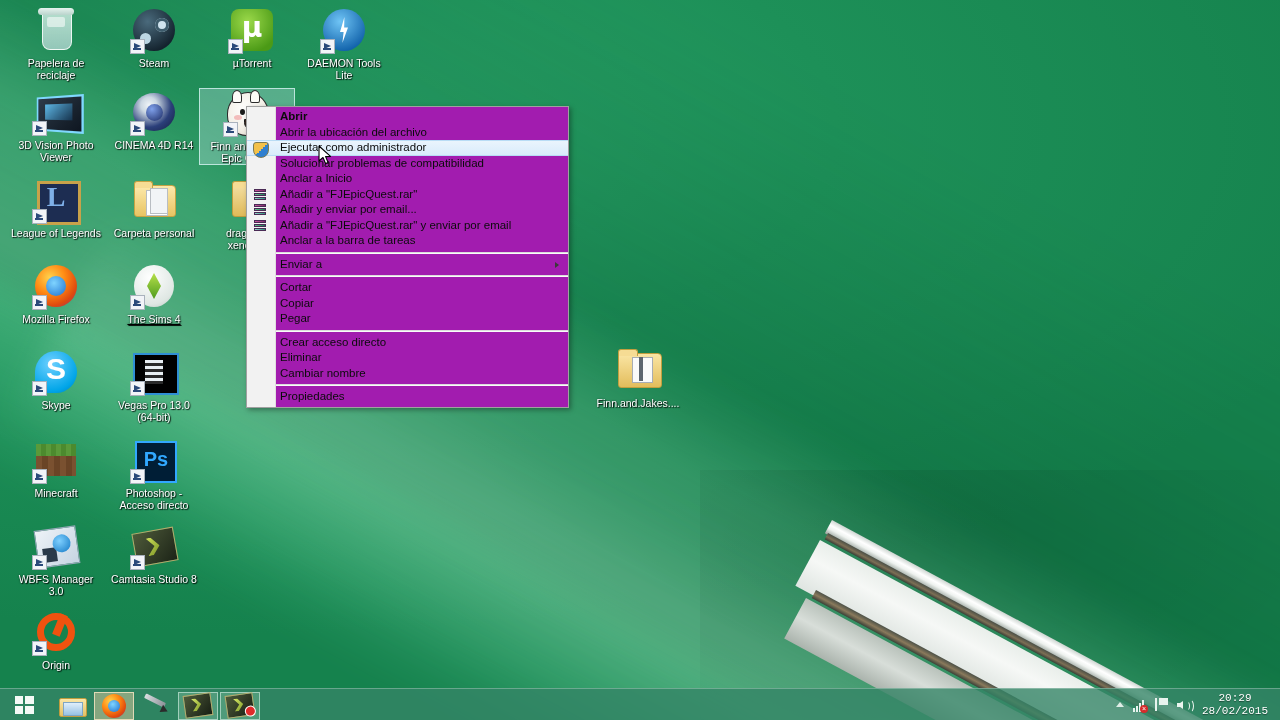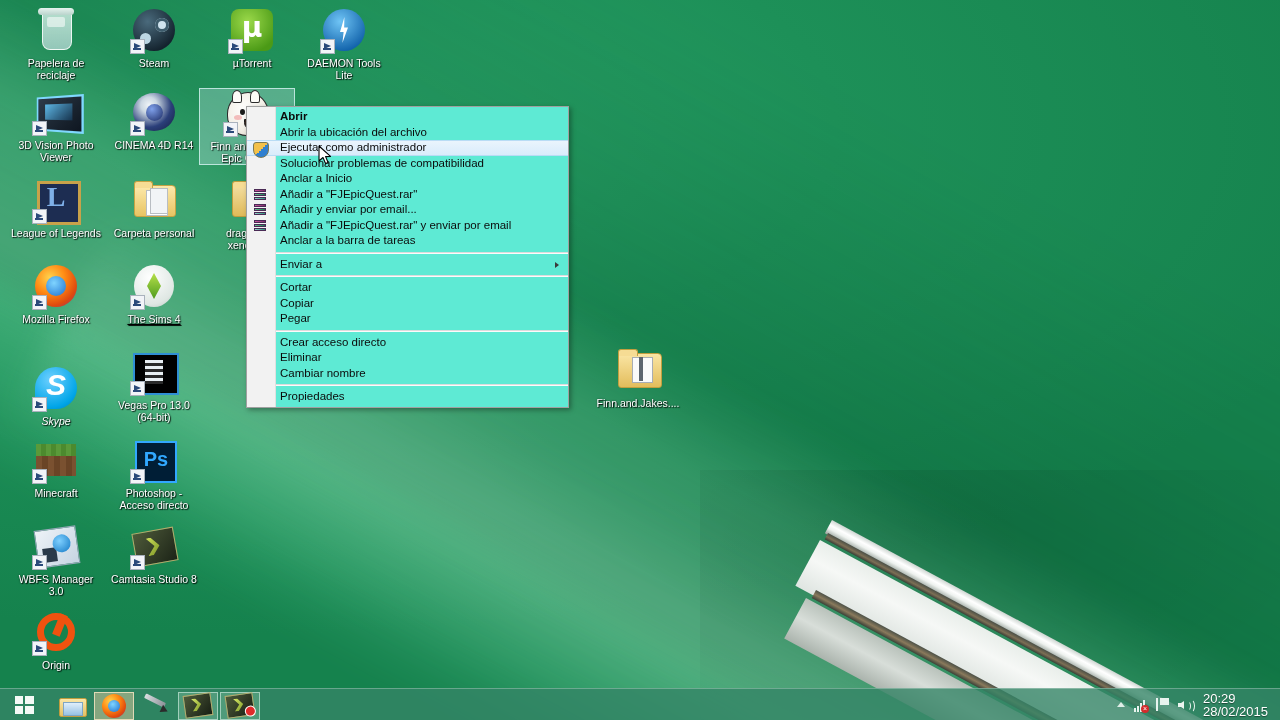--- a/index.html
+++ b/index.html
@@ -266,21 +266,21 @@
     background:#f6dc94;border:1px solid #c29f3f;border-bottom:none;border-radius:3px 3px 0 0;}
   .art-bigfolder-f{position:absolute;left:13px;top:3px;width:19px;height:24px;background:#fafafa;
     border:1px solid #a8adb3;}
   .art-bigfolder-f2{position:absolute;left:20px;top:3px;width:4px;height:24px;background:#5d656e;}
 
   
   #ctx {
     position: absolute;
     left: 246px; top: 106px;
     width: 323px;
-    background: #5eead4;
+    background: #a21caf;
     border: 1px solid #a0a0a0;
     box-shadow: 2px 2px 5px rgba(0,0,0,0.35);
     font-size: 11.5px;
     color: #0b0b0b;
     padding: 2px 0;
     box-sizing: border-box;
   }
   #ctx .gutter {
     position: absolute; left: 0; top: 0; bottom: 0; width: 28px;
     background: #f2f2f2;
@@ -430,27 +430,28 @@
     background:#e8f3ee;}
   .tray-vol .cone{position:absolute;left:1px;top:4px;width:0;height:0;
     border-top:4px solid transparent;border-bottom:4px solid transparent;border-right:6px solid #eaf5ef;}
   .tray-vol .box{position:absolute;left:1px;top:6px;width:4px;height:4px;background:#eaf5ef;}
   .tray-vol .w1,.tray-vol .w2{position:absolute;border:1.5px solid #eaf5ef;border-radius:50%;
     border-left-color:transparent;border-top-color:transparent;border-bottom-color:transparent;}
   .tray-vol .w1{left:7px;top:4px;width:5px;height:8px;}
   .tray-vol .w2{left:9px;top:2px;width:7px;height:12px;}
 
   #clock {
-    text-align: left;
+    text-align: center;
     color: #ffffff;
-    font-size: 13px;
+    font-size: 11px;
     line-height: 13px;
     padding: 0 6px 0 4px;
     text-shadow: 0 1px 1px rgba(0,0,0,0.45);
     cursor: default;
+    font-family: Liberation Mono, monospace;
   }
 
   
   #cursor {
     position: absolute;
     left: 318px; top: 145px;
     width: 14px; height: 20px;
     pointer-events: none;
   }
 </style>
@@ -559,21 +560,21 @@
         </div>
         <div class="lbl">Mozilla Firefox</div>
       </div>
       <div class="icon" style="left: 106px; top: 262px; text-decoration: underline;">
         <div class="glyph">
           <div class="art-sims"></div>
           <div class="sc-arrow"></div>
         </div>
         <div class="lbl">The Sims 4</div>
       </div>
-      <div class="icon" style="left: 8px; top: 364px; font-style: italic;">
+      <div class="icon" style="left: 8px; top: 348px;">
         <div class="glyph">
           <div class="art-skype"></div>
           <div class="sc-arrow"></div>
         </div>
         <div class="lbl">Skype</div>
       </div>
       <div class="icon" style="left: 106px; top: 348px;">
         <div class="glyph">
           <div class="art-vegas"></div>
           <div class="sc-arrow"></div>

